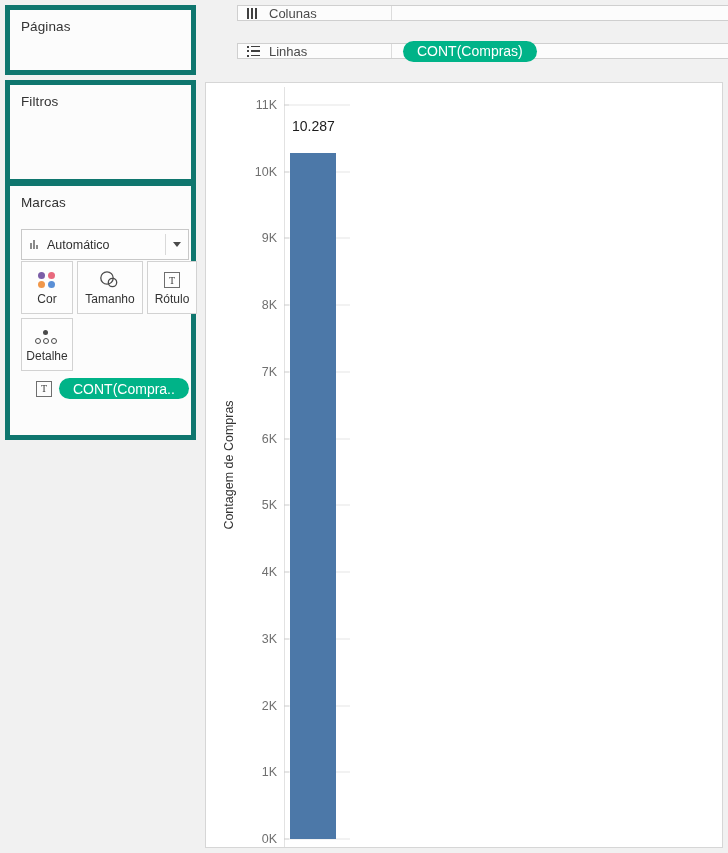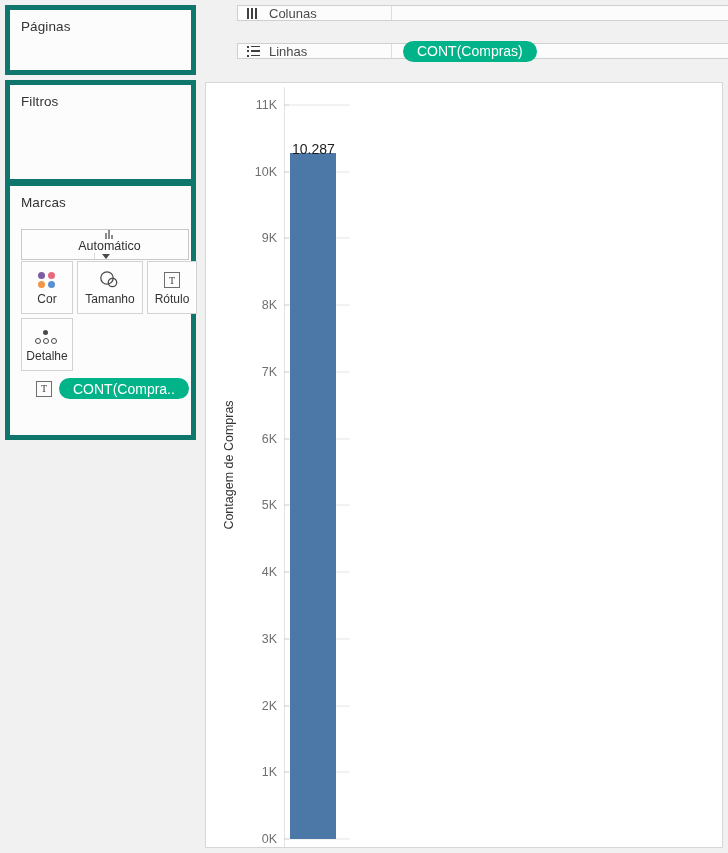--- a/index.html
+++ b/index.html
@@ -45,21 +45,20 @@
   
   #mark-type-select {
     position: absolute;
     left: 11px; top: 43px;
     width: 168px; height: 31px;
     background: #fdfdfd;
     border: 1px solid #c8c8c8;
     box-sizing: border-box;
     display: flex;
     align-items: center;
-    flex-direction: column;
   }
   #mark-type-select .mt-icon {
     margin-left: 8px;
     display: flex;
     align-items: flex-end;
     height: 9px;
     gap: 1px;
   }
   .mt-icon i { display:block; width:2px; background:#8a8a8a; }
   .mt-icon i:nth-child(1){height:6px;}
@@ -471,15 +470,15 @@
           <span class="tick-mark"></span>
           <span class="grid-line"></span>
         </div>
         <div class="tick" style="top: 22px;">
           <span class="tick-label">11K</span>
           <span class="tick-mark"></span>
           <span class="grid-line"></span>
         </div>
       </div>
     <div id="bar" style="top: 69.5765px; height: 686.423px; background: rgb(76, 120, 168);"></div>
-    <div id="bar-label" style="left: 8px; top: 58px; text-align: center;">10.287</div>
+    <div id="bar-label" style="left: 8px; top: 35px; text-align: center;">10.287</div>
   </div>
 </div>
 
 </body></html>

